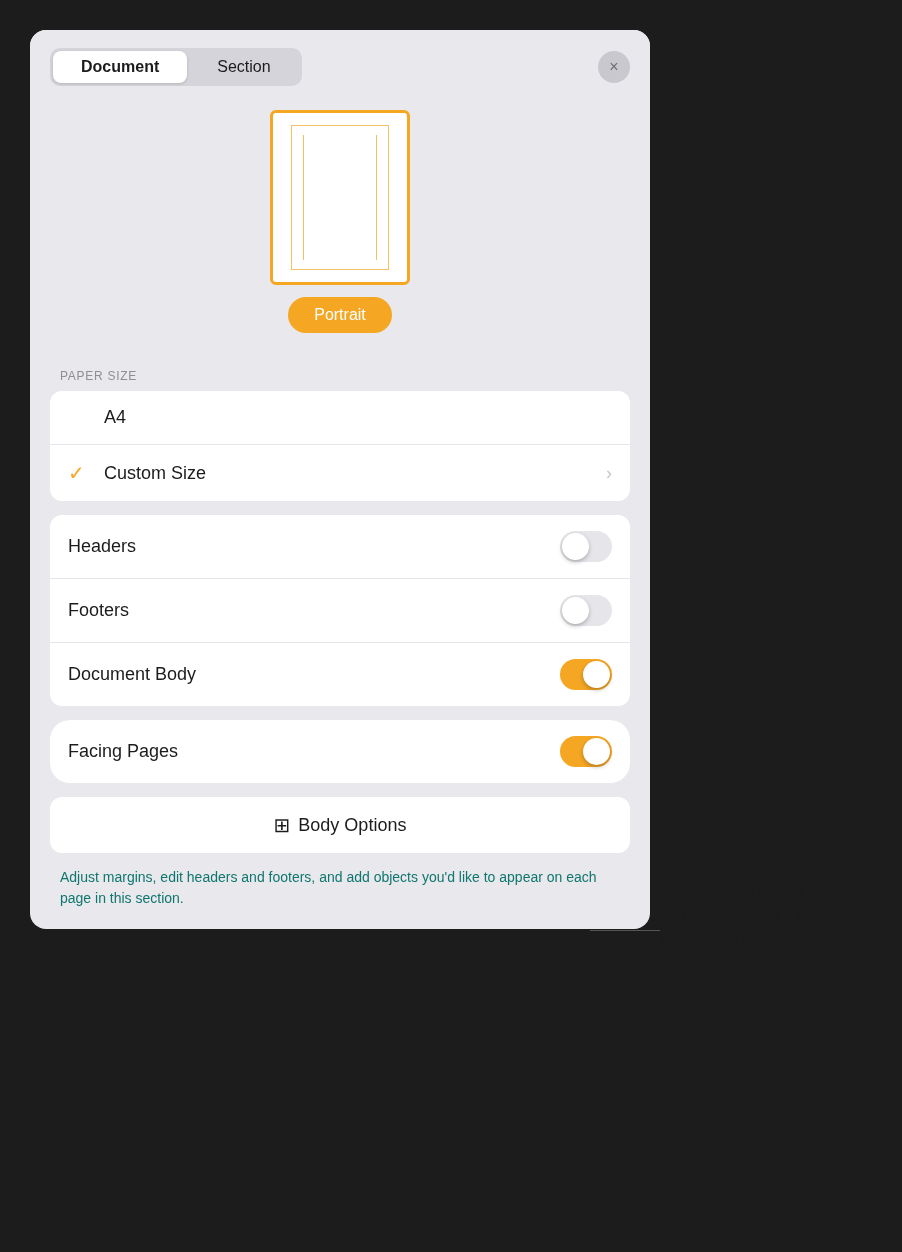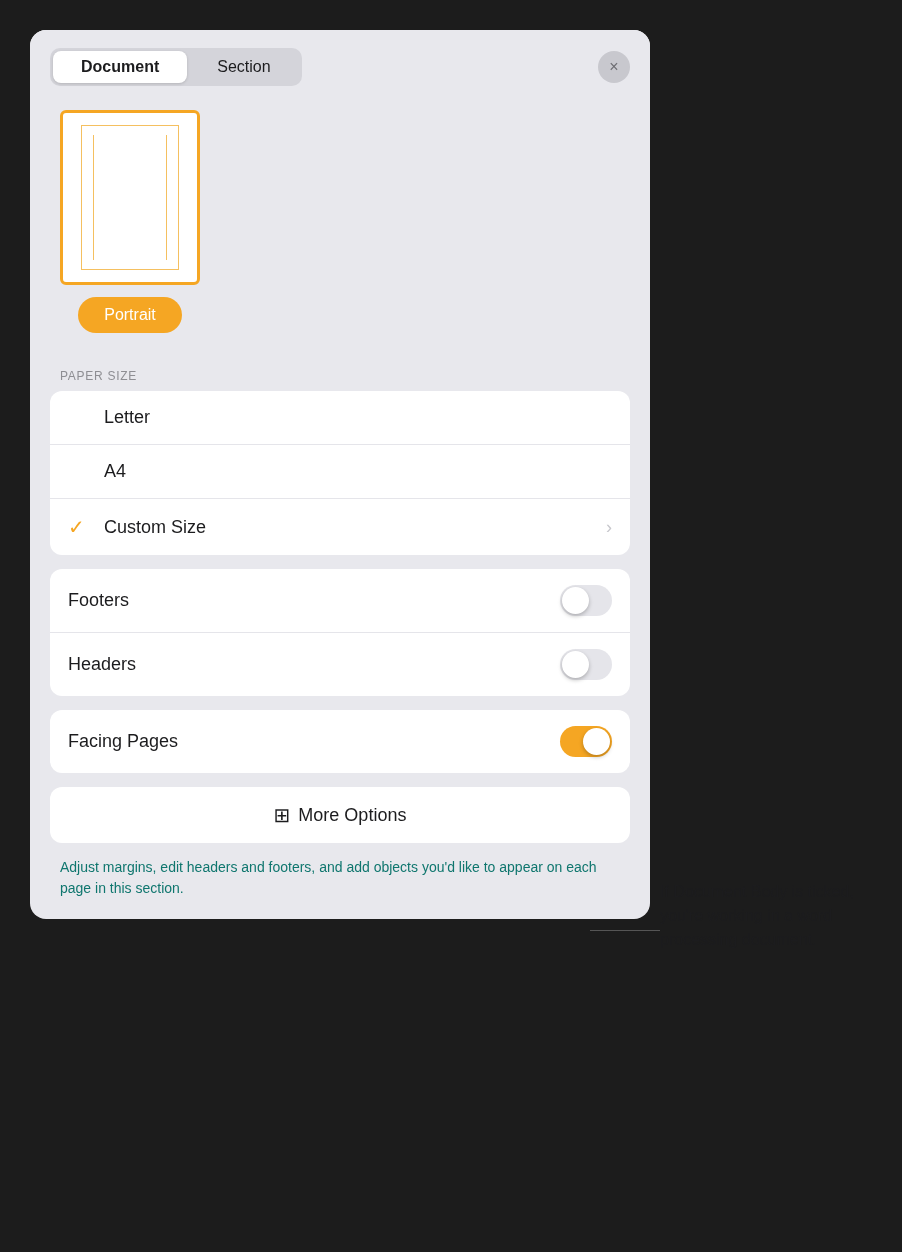--- a/index.html
+++ b/index.html
@@ -77,21 +77,21 @@
       align-items: center;
       justify-content: center;
       font-size: 16px;
       color: #6e6e73;
     }
 
     
     .orientation-section {
       display: flex;
       flex-direction: column;
-      align-items: flex-start;
+      align-items: center;
       padding: 10px 30px 20px 30px;
     }
 
     .orientation-options {
       display: flex;
       gap: 40px;
       align-items: flex-end;
       margin-bottom: 16px;
     }
 
@@ -311,21 +311,21 @@
       left: 2px;
     }
 
     .toggle-switch.on .toggle-knob {
       left: 23px;
     }
 
     
     .facing-pages-card {
       background: white;
-      border-radius: 12px;
+      border-radius: 20px;
       margin: 0 20px 14px 20px;
     }
 
     
     .more-options-card {
       background: white;
       border-radius: 12px;
       margin: 0 20px 10px 20px;
     }
 
@@ -402,69 +402,71 @@
         </div>
 
 
       </div>
     </div>
 
     <div class="section-label">PAPER SIZE</div>
 
     <div class="list-card">
 
-      <div class="list-item">
-        <span class="placeholder"></span>
-        <span class="item-label">Letter</span>
-      </div>
 
       <div class="list-item">
         <span class="placeholder"></span>
         <span class="item-label">A4</span>
       </div>
 
       <div class="list-item">
         <span class="checkmark">✓</span>
         <span class="item-label">Custom Size</span>
         <span class="chevron">›</span>
       </div>
     </div>
 
     <div class="toggle-card">
+
+      <div class="toggle-row">
+        <span class="toggle-label">Headers</span>
+        <button class="toggle-switch off">
+          <div class="toggle-knob"></div>
+        </button>
+      </div>
 
       <div class="toggle-row">
         <span class="toggle-label">Footers</span>
         <button class="toggle-switch off">
           <div class="toggle-knob"></div>
         </button>
       </div>
 
       <div class="toggle-row">
-        <span class="toggle-label">Headers</span>
-        <button class="toggle-switch off">
+        <span class="toggle-label">Document Body</span>
+        <button class="toggle-switch on">
           <div class="toggle-knob"></div>
         </button>
       </div>
-
 
     </div>
 
     <div class="facing-pages-card toggle-card">
       <div class="toggle-row">
         <span class="toggle-label">Facing Pages</span>
         <button class="toggle-switch on">
           <div class="toggle-knob"></div>
         </button>
       </div>
     </div>
 
     <div class="more-options-card">
       <button class="more-options-btn">
         <span class="more-options-icon">⊞</span>
-        <span>More Options</span>
+        <span>Body Options</span>
       </button>
     </div>
 
     <div class="footer-text">Adjust margins, edit headers and footers, and add objects you'd like to appear on each page in this section.</div>
 
   </div>
 
   <div class="callout">If Document Body is ticked, you're working in a word processing document.</div>
 
   <div class="callout-line"></div>

